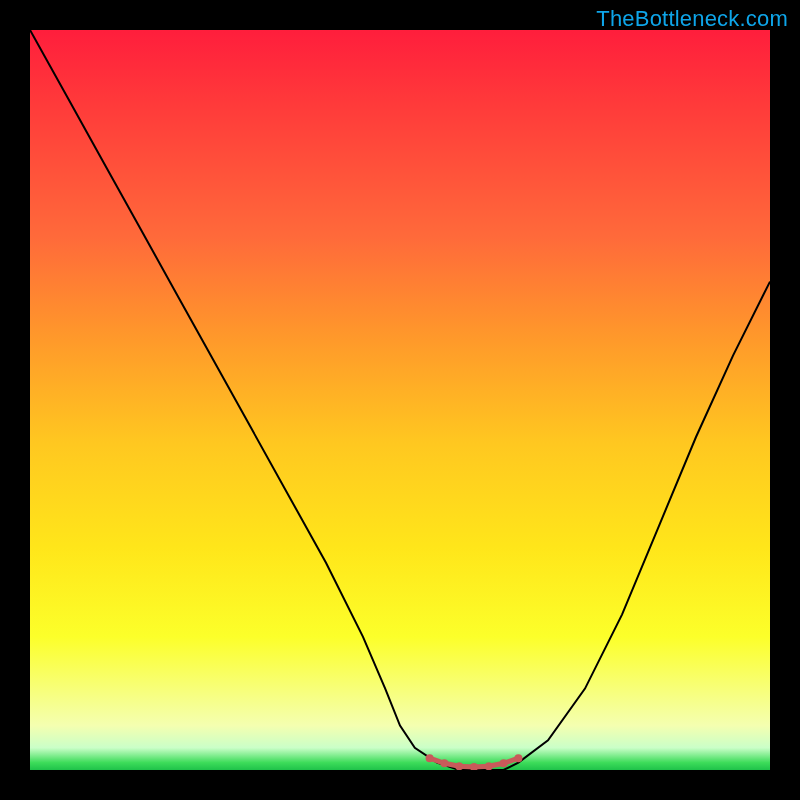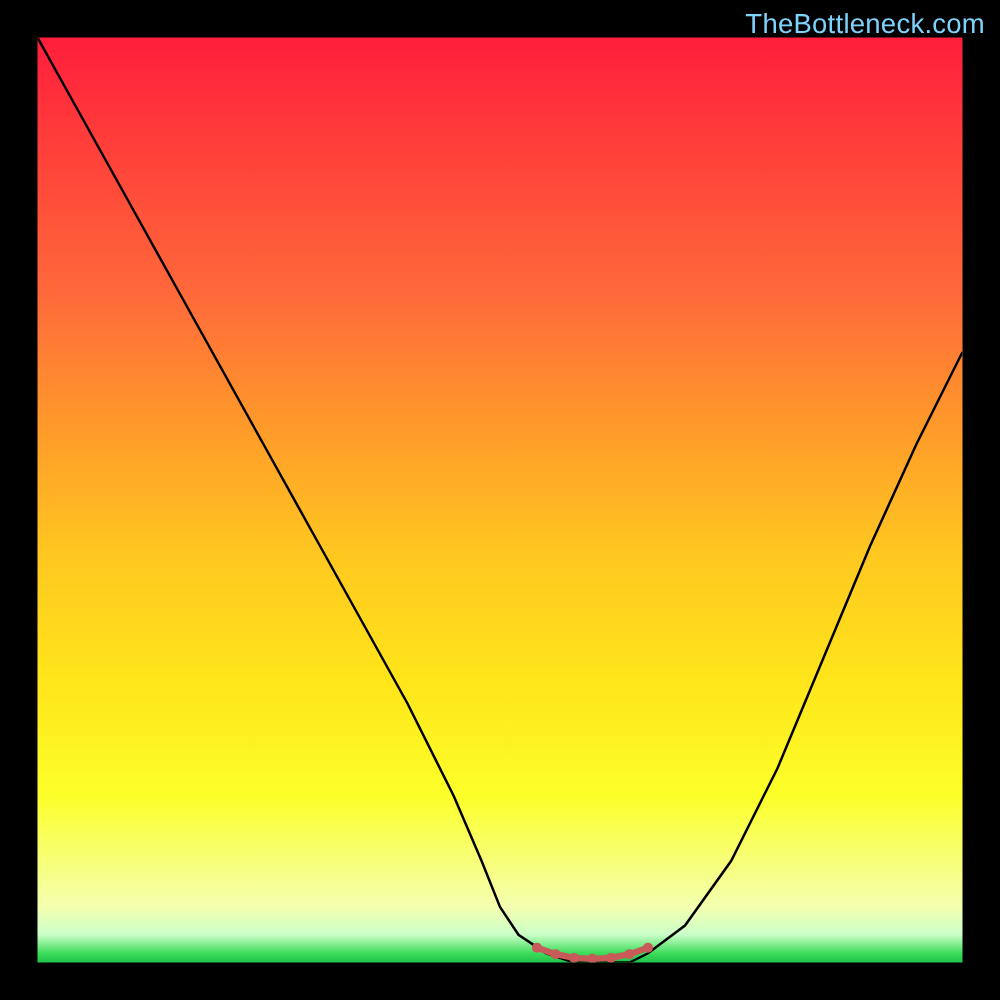--- a/index.html
+++ b/index.html
@@ -38,21 +38,21 @@
         #f4ffb0 94%,
         #caffc8 97%,
         #3ddc5a 99%,
         #1fc24a 100%
       );
   }
   .watermark {
     position: absolute;
     top: 6px;
     right: 12px;
-    color: #7dd3fc;
+    color: #0ea5e9;
     font-size: 22px;
     letter-spacing: 0.2px;
     user-select: none;
   }
   svg.curve {
     position: absolute;
     left: 0;
     top: 0;
     width: 740px;
     height: 740px;

